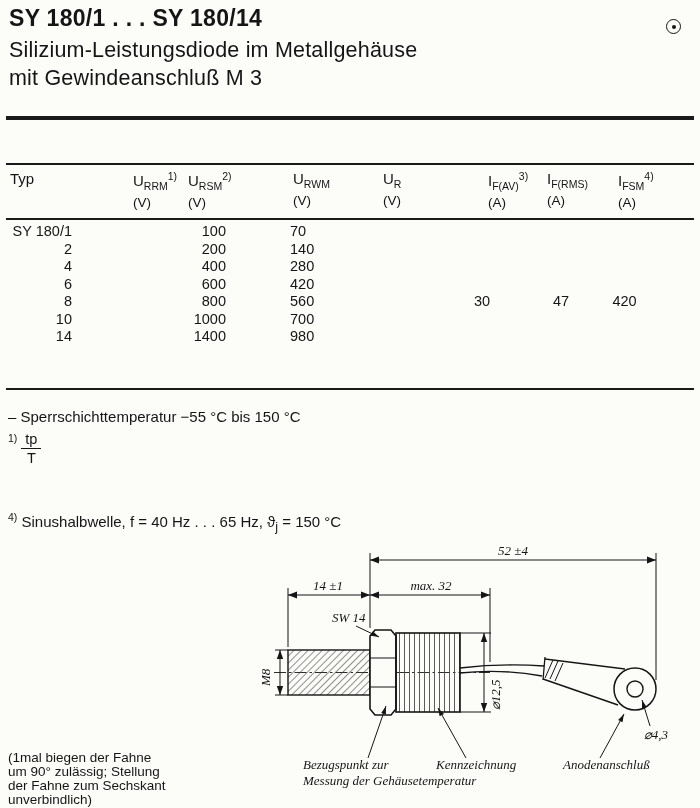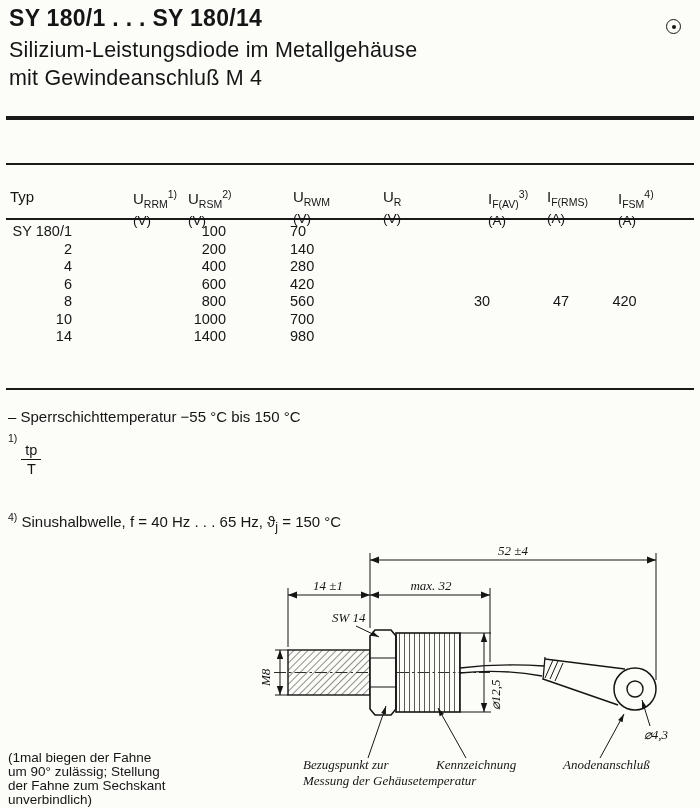--- a/index.html
+++ b/index.html
@@ -20,21 +20,21 @@
   #corner-icon::after{content:"";position:absolute;left:50%;top:50%;width:4px;height:4px;margin:-2px 0 0 -2px;background:#151515;border-radius:50%;}
 
   
   .rule{position:absolute;left:6px;right:6px;background:#1a1a1a;}
   #rule-thick{top:116px;height:4px;}
   #rule-t1{top:163px;height:2px;}
   #rule-t2{top:218px;height:1.6px;}
   #rule-t3{top:388px;height:1.6px;}
 
   
-  #thead{position:absolute;left:0;top:188px;width:595px;height:46px;}
+  #thead{position:absolute;left:0;top:170px;width:595px;height:46px;}
   .th-cell{position:absolute;top:0;font-size:15px;white-space:nowrap;}
   .th-cell sub{font-size:10.5px;}
   .th-cell sup{font-size:10.5px;}
   .th-unit{display:block;font-size:13.5px;margin-top:3px;}
   .th-cell:nth-child(1){left:10px;}
   .th-cell:nth-child(2){left:133px;}
   .th-cell:nth-child(3){left:188px;}
   .th-cell:nth-child(4){left:293px;}
   .th-cell:nth-child(5){left:383px;}
   .th-cell:nth-child(6){left:452px;margin-left:36px;}
@@ -53,42 +53,42 @@
   .c6{left:597px;width:55px;text-align:center;}
 
   
   .note{position:absolute;left:8px;font-size:15px;white-space:nowrap;}
   #note-temp{top:408px;}
   #note-1{top:431px;display:flex;align-items:center;}
   #note-23{top:484px;}
   #note-4{top:511px;}
   sup.marker,.marker{font-size:10.5px;}
   #note-1 .marker{align-self:flex-start;margin-top:1px;}
-  .frac{display:inline-block;text-align:center;margin:11px 7px 0 4px;font-size:14.5px;}
+  .frac{display:inline-block;text-align:center;margin:0 7px 0 4px;font-size:14.5px;}
   .frac .num{display:block;border-bottom:1.5px solid #151515;padding:0 4px 1px;}
   .frac .den{display:block;padding-top:1px;}
   .fgroup-left{display:inline-block;width:210px;}
 
   
   #footer-note{position:absolute;left:8px;top:751px;font-size:13.5px;line-height:14px;white-space:pre-line;}
 
   
   #drawing{position:absolute;left:248px;top:540px;}
   #drawing text{font:italic 13px "Liberation Serif",serif;fill:#151515;}
   #drawing .cl{stroke:#151515;stroke-width:.9;stroke-dasharray:12 3 2.5 3;}
 </style>
 </head>
 <body>
 
 <div id="page">
 
   <div id="title">SY 180/1 . . . SY 180/14</div>
   <div id="corner-icon"></div>
   <div id="subtitle">Silizium-Leistungsdiode im Metallgehäuse
-mit Gewindeanschluß M 4</div>
+mit Gewindeanschluß M 3</div>
 
   <div class="rule" id="rule-thick"></div>
   <div class="rule" id="rule-t1"></div>
   <div class="rule" id="rule-t2"></div>
   <div class="rule" id="rule-t3"></div>
 
   <div id="thead">
       <span class="th-cell"><span>Typ</span></span>
       <span class="th-cell"><span>U</span><sub>RRM</sub><sup>1)</sup><span class="th-unit">(V)</span></span>
       <span class="th-cell"><span>U</span><sub>RSM</sub><sup>2)</sup><span class="th-unit">(V)</span></span>

